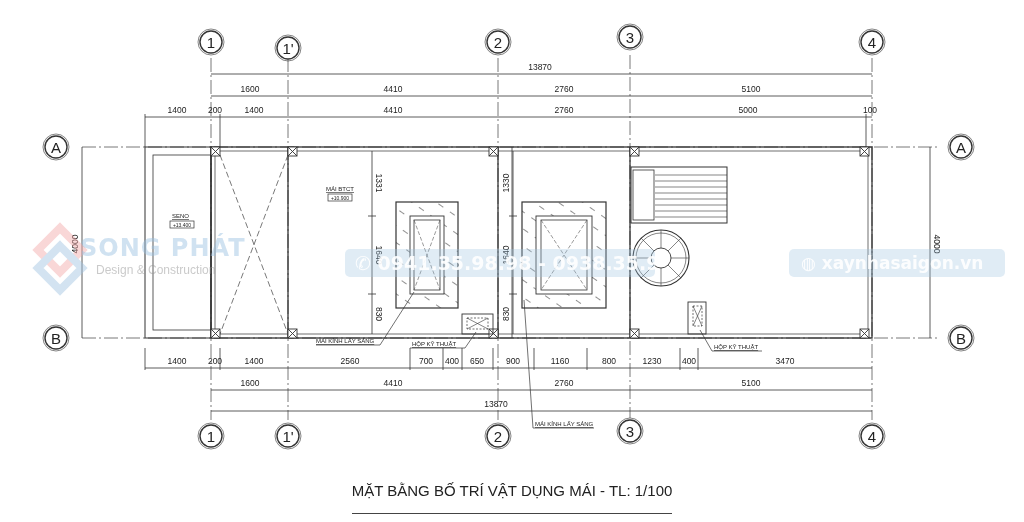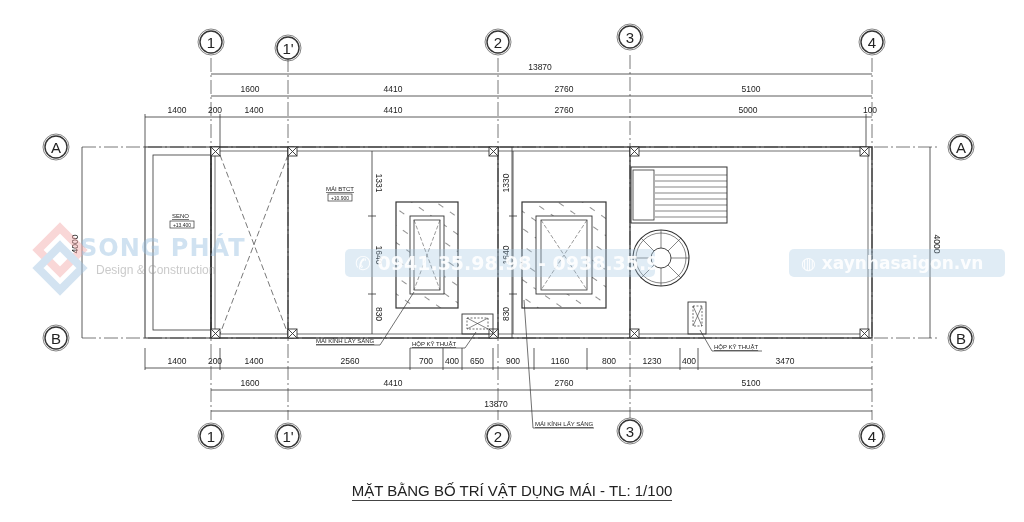--- a/index.html
+++ b/index.html
@@ -2,21 +2,21 @@
 <html><head>
 <meta charset="utf-8">
 <style>
   html,body{margin:0;padding:0;background:#ffffff;}
   body{width:1024px;height:522px;overflow:hidden;position:relative;font-family:"Liberation Sans",sans-serif;}
   #canvas{position:absolute;left:0;top:0;width:1024px;height:522px;}
   .dim{font-family:"Liberation Sans",sans-serif;font-size:8.5px;fill:#222;}
   .lbl{font-family:"Liberation Sans",sans-serif;font-size:6px;fill:#222;text-decoration:underline;}
   .grid-txt{font-family:"Liberation Sans",sans-serif;font-size:15px;fill:#222;}
   .title{position:absolute;left:0;width:1024px;top:482px;text-align:center;}
-  .title span{font-family:"Liberation Sans",sans-serif;font-size:15px;color:#222;border-bottom:1.5px solid #444;padding-bottom:1px;}
+  .title span{font-family:"Liberation Sans",sans-serif;font-size:15px;color:#222;border-bottom:1.5px solid #444;padding-bottom:14px;}
   .wm{position:absolute;border-radius:5px;background:rgba(160,195,225,0.32);color:rgba(255,255,255,0.9);font-family:"DejaVu Sans",sans-serif;font-weight:bold;}
   .wm-logo{position:absolute;left:30px;top:230px;width:240px;height:60px;}
   .wm-logo .brand{position:absolute;left:50px;top:4px;font-family:"DejaVu Sans",sans-serif;font-weight:bold;font-size:24px;color:rgba(150,190,225,0.45);letter-spacing:1px;}
   .wm-logo .sub{position:absolute;left:66px;top:33px;font-family:Liberation Sans, sans-serif;font-size:12px;color:rgba(150,150,150,0.5);}
 </style>
 </head>
 <body>
 
 <svg id="canvas" viewBox="0 0 1024 522" xmlns="http://www.w3.org/2000/svg">
   <defs>

